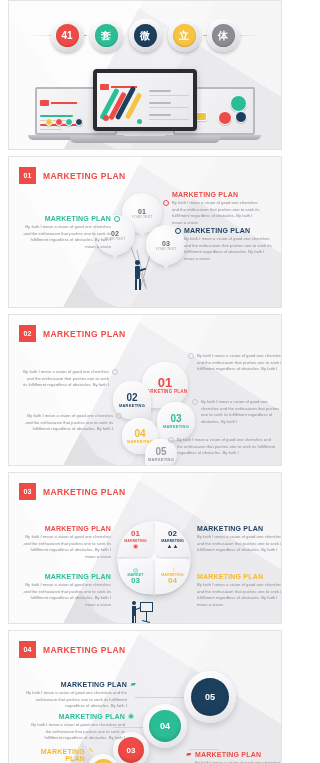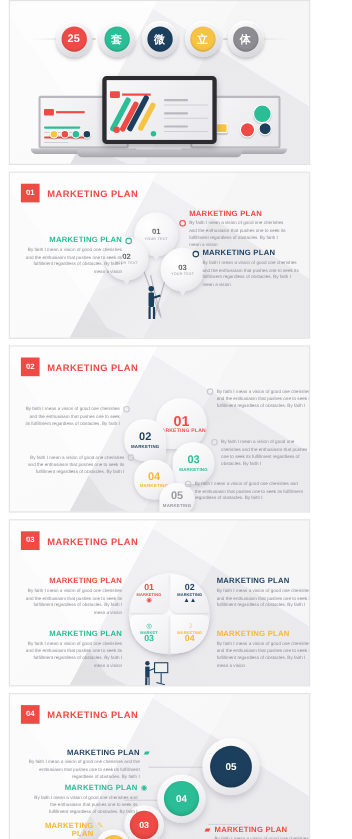--- a/index.html
+++ b/index.html
@@ -139,21 +139,21 @@
 </head>
 <body>
 
 <div class="page">
 
   <div class="slide hero">
     <div class="bline l"></div>
     <div class="bline r"></div>
     <div class="badges">
       <div class="badge b1">
-          <i>25</i>
+          <i>41</i>
         </div>
       <div class="badge b2">
           <i>套</i>
         </div>
       <div class="badge b3">
           <i>微</i>
         </div>
       <div class="badge b4">
           <i>立</i>
         </div>

